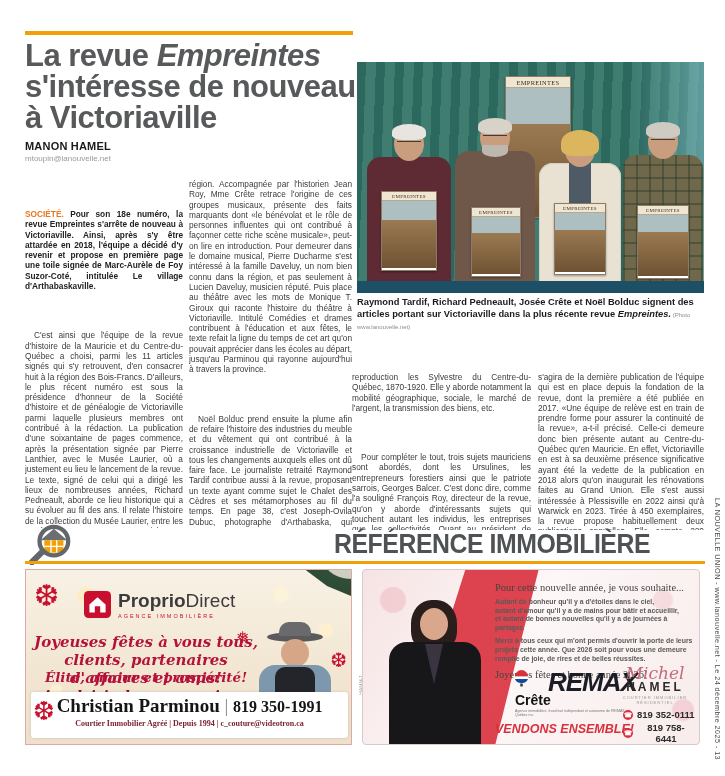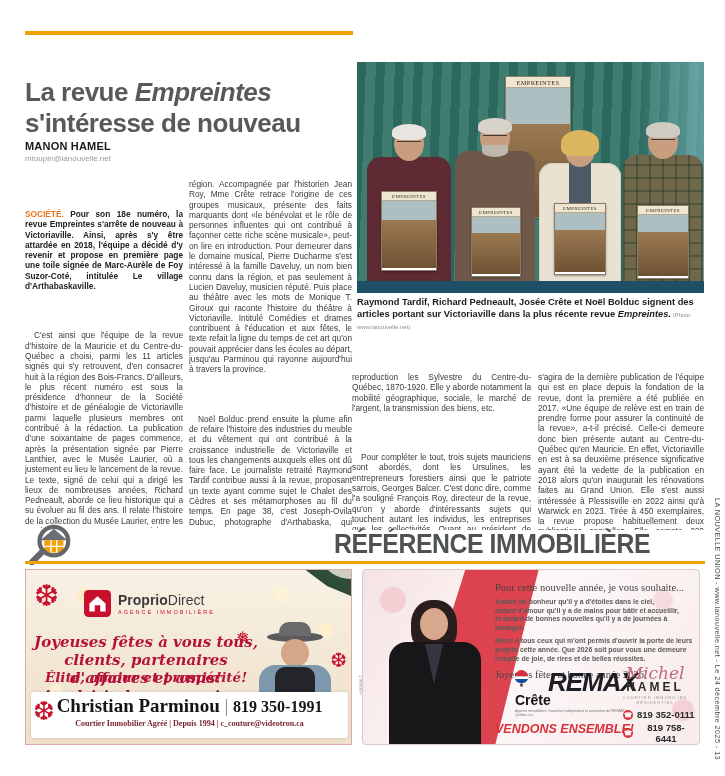--- a/index.html
+++ b/index.html
@@ -1,21 +1,21 @@
 <!DOCTYPE html>
 <html><head>
 <meta charset="utf-8">
 <style>
   * { margin:0; padding:0; box-sizing:border-box; }
   html,body { width:725px; height:776px; background:#fdfdfd; font-family:"Liberation Sans",sans-serif; overflow:hidden; }
   .page { position:relative; width:725px; height:776px; background:#fff; }
 
   
   .top-rule { position:absolute; left:25px; top:31px; width:328px; height:4px; background:#f2a007; }
-  .headline { position:absolute; left:25px; top:40px; width:335px; color:#58595b; font-weight:800; font-size:26px; line-height:31px; letter-spacing:-0.5px;margin-top:37px; }
+  .headline { position:absolute; left:25px; top:40px; width:335px; color:#58595b; font-weight:800; font-size:31px; line-height:31px; letter-spacing:-0.5px; }
   .headline .it { font-style:italic; }
   .byline { position:absolute; left:25px; top:140px; width:160px; }
   .byline .name { font-size:11px; font-weight:800; color:#1a1a1a; letter-spacing:0.2px; }
   .byline .mail { font-size:8px; color:#9a9a9a; margin-top:2px; }
 
   
   .bodycol { position:absolute; font-size:8.3px; line-height:10.3px; color:#3b3b3b; text-align:justify; overflow:hidden; }
   .bodycol p { margin-bottom:0; text-indent:9px;margin-top:39px; }
   .bodycol p.noindent { text-indent:0; }
   #col1 { left:25px;  top:170px; width:158px; height:358px; }
@@ -57,21 +57,21 @@
     background:
       radial-gradient(circle 14px at 60px 26px, rgba(255,235,190,.8) 0 8px, transparent 10px),
       radial-gradient(circle 10px at 300px 60px, rgba(255,240,205,.9) 0 6px, transparent 8px),
       radial-gradient(circle 12px at 255px 24px, rgba(255,244,214,.8) 0 7px, transparent 9px),
       radial-gradient(circle 9px at 30px 120px, rgba(255,244,214,.7) 0 5px, transparent 7px),
       linear-gradient(180deg,#f8f1e4 0%,#f2e6d2 60%,#eee0ca 100%); }
   .ad-pd .branch { position:absolute; right:-24px; top:-20px; width:120px; height:80px; background:radial-gradient(ellipse at 80% 10%,#39584238 20%,#2f4f3a 21%,#26402f 70%); clip-path:polygon(100% 0,20% 0,60% 45%,100% 70%); }
   .flake { position:absolute; color:#c8102e; }
   .pd-logo-row { position:absolute; left:58px; top:20px; display:flex; align-items:center; gap:7px; }
   .pd-house { width:27px; height:27px; }
-  .pd-name { font-size:14px; color:#3c3c3e; }
+  .pd-name { font-size:19px; color:#3c3c3e; }
   .pd-name .b { font-weight:800; }
   .pd-sub { font-size:5.5px; letter-spacing:2px; color:#c8102e; margin-top:1px; }
   .pd-greet { position:absolute; left:0; width:240px; text-align:center; font-family:"DejaVu Serif",serif; font-style:italic; font-weight:700; color:#b5123a; }
   .pd-man { position:absolute; right:6px; top:52px; width:96px; height:92px; }
   .pd-man .hatbrim { position:absolute; left:18px; top:10px; width:56px; height:10px; border-radius:50%; background:#5a5a5c; }
   .pd-man .hattop { position:absolute; left:30px; top:0; width:32px; height:14px; border-radius:10px 10px 0 0; background:#6a6a6c; }
   .pd-man .face { position:absolute; left:32px; top:17px; width:28px; height:28px; border-radius:50%; background:#d5a688; }
   .pd-man .body2 { position:absolute; left:10px; top:43px; width:72px; height:49px; border-radius:16px 16px 0 0; background:#7d98ad; }
   .pd-man .vest { position:absolute; left:26px; top:45px; width:40px; height:47px; border-radius:10px 10px 0 0; background:#23252a; }
   .pd-bar { position:absolute; left:5px; bottom:6px; width:317px; height:46px; background:#fff; border-radius:3px; box-shadow:0 0 3px rgba(0,0,0,.15); text-align:center; padding-top:3px; }
@@ -113,20 +113,21 @@
 </style>
 </head>
 <body>
 
 <div class="page">
 
   <div class="top-rule"></div>
   <h1 class="headline">
     <span><span>La revue </span><span class="it">Empreintes</span></span><br>
     <span>s'intéresse de nouveau</span><br>
+    <span>à Victoriaville</span>
   </h1>
 
   <div class="byline">
     <div class="name">MANON HAMEL</div>
     <div class="mail">mtoupin@lanouvelle.net</div>
   </div>
 
   <div class="bodycol" id="col1">
     <p class="lead noindent"><span class="kicker">SOCIÉTÉ.</span><span> Pour son 18e numéro, la revue Empreintes s'arrête de nouveau à Victoriaville. Ainsi, après s'y être attardée en 2018, l'équipe a décidé d'y revenir et propose en première page une toile signée de Marc-Aurèle de Foy Suzor-Coté, intitulée Le village d'Arthabaskaville.</span></p>
     <p>C'est ainsi que l'équipe de la revue d'histoire de la Mauricie et du Centre-du-Québec a choisi, parmi les 11 articles signés qui s'y retrouvent, d'en consacrer huit à la région des Bois-Francs. D'ailleurs, le plus récent numéro est sous la présidence d'honneur de la Société d'histoire et de généalogie de Victoriaville parmi laquelle plusieurs membres ont contribué à la rédaction. La publication d'une soixantaine de pages commence, après la présentation signée par Pierre Lanthier, avec le Musée Laurier, où a justement eu lieu le lancement de la revue. Le texte, signé de celui qui a dirigé les lieux de nombreuses années, Richard Pedneault, aborde ce lieu historique qui a su évoluer au fil des ans. Il relate l'histoire de la collection du Musée Laurier, entre les années 1929 et 2017. L'article est accompagné de photos représentatives des lieux et des personnages qui y ont évolué au fil du temps.</p>

